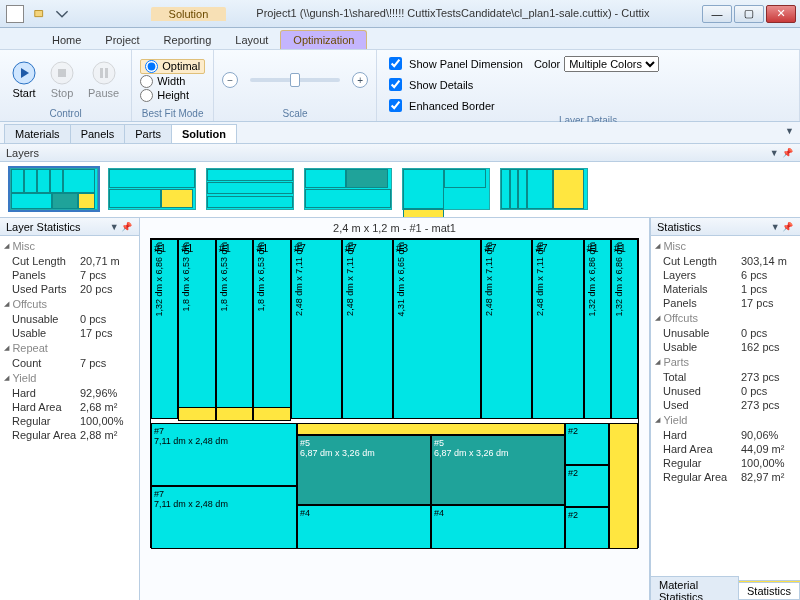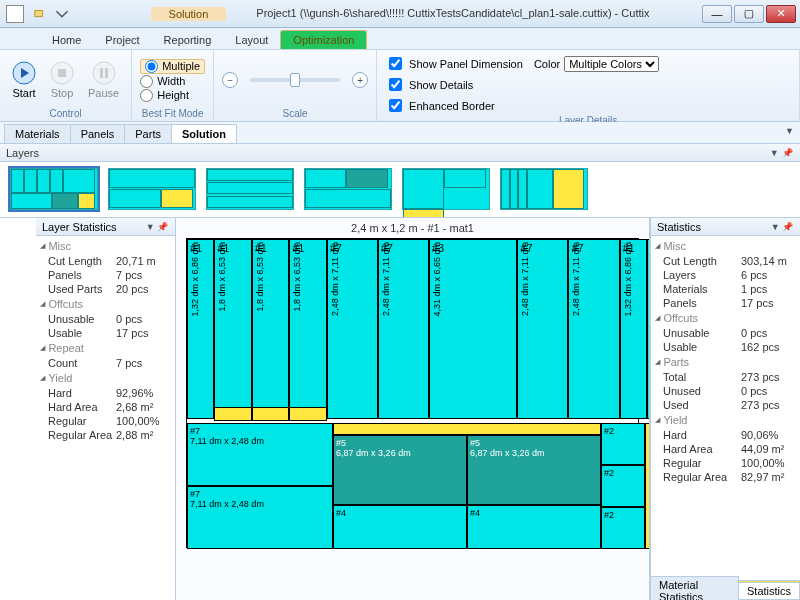--- a/index.html
+++ b/index.html
@@ -13,21 +13,21 @@
 .title-center { position: absolute; left: 0; right: 0; text-align: center; pointer-events: none; display: flex; justify-content: center; gap: 30px; }
 .title-center .solution-label { background: #f7e0b5; padding: 1px 18px; border-radius: 2px 2px 0 0; color: #6b4a00; }
 .title-center .path { color: #333; }
 .win-controls { margin-left: auto; display: flex; gap: 2px; margin-right: 4px; }
 .win-btn { width: 30px; height: 18px; background: linear-gradient(#f3f7fb,#d6e3f0); border: 1px solid #8aa8c8; border-radius: 2px; display:flex; align-items:center; justify-content:center; }
 .win-btn.close { background: linear-gradient(#e98d8d,#c93a3a); border-color:#8b2b2b; }
 
 
 .ribbon-tabs { height: 22px; display: flex; align-items: flex-end; padding-left: 40px; gap: 0; border-bottom: 1px solid #c9d8e8; background:#e9f2fb; }
 .ribbon-tab { padding: 3px 12px; color: #333; }
-.ribbon-tab.active { background: #22c55e; border: 1px solid #d4b77a; border-bottom: none; border-radius: 3px 3px 0 0; color:#6b4a00;}
+.ribbon-tab.active { background: #c4b5fd; border: 1px solid #d4b77a; border-bottom: none; border-radius: 3px 3px 0 0; color:#6b4a00;}
 
 
 .ribbon { height: 72px; background: linear-gradient(#f7fbff,#e6eef8); border-bottom: 1px solid #b8cde2; display: flex; }
 .ribbon-group { border-right: 1px solid #d0dceb; padding: 2px 8px 0 8px; display: flex; flex-direction: column; }
 .ribbon-group-body { flex: 1; display: flex; align-items: center; gap: 6px; }
 .ribbon-group-label { text-align: center; color: #5a7ca3; font-size: 10px; padding-bottom: 2px; }
 .big-btn { display: flex; flex-direction: column; align-items: center; gap: 2px; padding: 2px 4px; }
 .big-btn .ico { width: 24px; height: 24px; }
 .big-btn.disabled { opacity: .45; }
 .fitmode { display:flex; flex-direction:column; gap:1px; }
@@ -48,21 +48,21 @@
 
 
 .layers-panel-header { height:18px; background:linear-gradient(#f3f7fc,#e1ebf6); border-bottom:1px solid #b8cde2; display:flex; align-items:center; padding:0 6px; color:#333;}
 .layers-panel-header .right-icons { margin-left:auto; display:flex; gap:4px; }
 .layers-strip { height: 56px; background:#fff; border-bottom:1px solid #b8cde2; display:flex; gap:10px; padding:6px 10px; overflow:hidden;}
 .layer-thumb { width:88px; height:42px; border:1px solid #2aa; background:#00e5e5; position:relative; display:flex; flex-wrap:wrap; }
 .layer-thumb.sel { outline:2px solid #3a78c3; }
 .layer-thumb div { border:1px solid #0a8a8a; }
 
 
-.main { display:flex; height: 382px; padding-left: 36px; }
+.main { display:flex; height: 382px; }
 .side-panel { width: 140px; border-right:1px solid #b8cde2; display:flex; flex-direction:column; background:#fff;}
 .side-panel.right { border-right:none; border-left:1px solid #b8cde2; width:150px;}
 .panel-header { height:18px; background:linear-gradient(#f3f7fc,#e1ebf6); border-bottom:1px solid #b8cde2; display:flex; align-items:center; padding:0 6px;}
 .panel-header .right-icons{margin-left:auto; display:flex; gap:3px;}
 .stats-body { flex:1; overflow:auto; padding:2px 4px;}
 .stat-group { color:#888; font-size:11px; padding:2px 0; display:flex; align-items:center; gap:3px;}
 .stat-group::before { content:"◢"; font-size:7px; color:#666;}
 .stat-row { display:flex; padding:1px 0 1px 8px; }
 .stat-row .k { flex:1; color:#333; }
 .stat-row .v { font-weight:normal; color:#333; width:55px; }
@@ -95,21 +95,21 @@
         <path d="M2 4h9v7H2z" fill="#f4d47c" stroke="#b88b1e"></path>
       </svg>
     </div>
   <div class="qat-icon">
       <svg viewBox="0 0 10 10">
         <path d="M1 3l4 4 4-4" fill="none" stroke="#456"></path>
       </svg>
     </div>
   <div class="title-center">
     <span class="solution-label">Solution</span>
-    <span class="path">Project1 (\\gunsh-6\shared\!!!!! CuttixTestsCandidate\cl_plan1-sale.cuttix) - Cuttix</span>
+    <span class="path">Project1 (\\gunsh-1\shared\!!!!! CuttixTestsCandidate\cl_plan1-sale.cuttix) - Cuttix</span>
   </div>
   <div class="win-controls">
     <div class="win-btn">—</div>
     <div class="win-btn">▢</div>
     <div class="win-btn close">
         <span style="color:#fff">✕</span>
       </div>
   </div>
 </div>
 
@@ -148,21 +148,21 @@
       </div>
     </div>
     <div class="ribbon-group-label">Control</div>
   </div>
 
   <div class="ribbon-group">
     <div class="ribbon-group-body">
       <div class="fitmode">
         <label class="opt-active">
             <input type="radio" checked="" style="">
-            <span>Multiple</span>
+            <span>Optimal</span>
           </label>
         <label>
             <input type="radio" style="">
             <span>Width</span>
           </label>
         <label>
             <input type="radio" style="">
             <span>Height</span>
           </label>
       </div>

